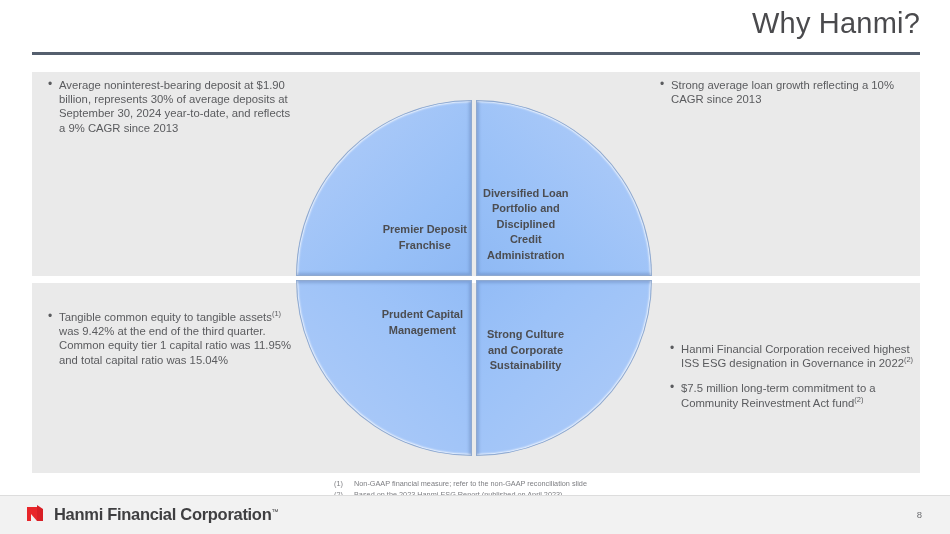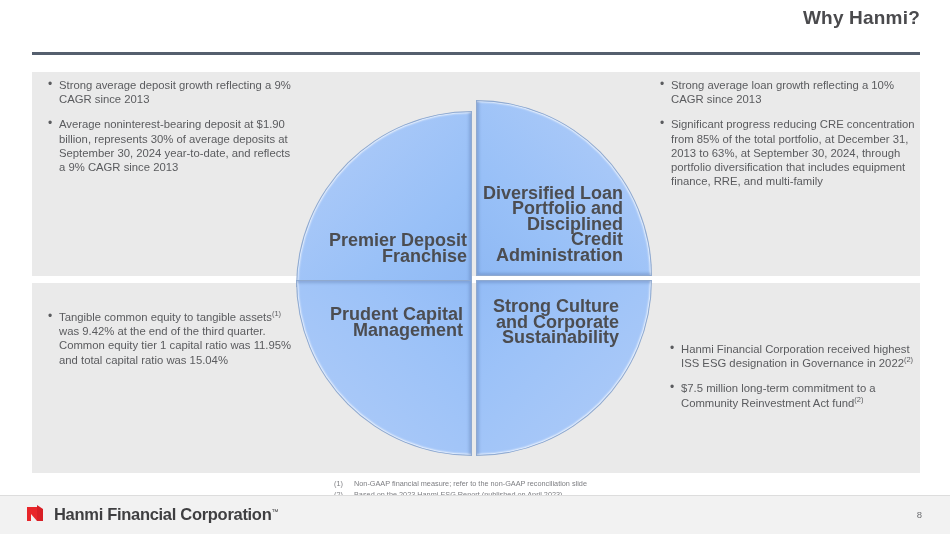--- a/index.html
+++ b/index.html
@@ -14,22 +14,22 @@
     overflow: hidden;
     font-family: "Liberation Sans", sans-serif;
     color: #58595b;
   }
 
   
   .slide-title {
     position: absolute;
     top: 8px;
     right: 30px;
-    font-size: 19px;
-    font-weight: bold;
+    font-size: 29px;
+    font-weight: normal;
     color: #4a4a4d;
     letter-spacing: 0.2px;
     line-height: 1.1;
     margin-left: 28px;
   }
   .title-rule {
     position: absolute;
     left: 32px;
     right: 30px;
     top: 52px;
@@ -84,32 +84,32 @@
     height: 356px;
   }
   .quad {
     position: absolute;
     width: 176px;
     height: 176px;
     box-sizing: border-box;
     display: flex;
     align-items: center;
     justify-content: center;
-    text-align: right;
-    font-size: 18px;
+    text-align: center;
+    font-size: 11px;
     font-weight: bold;
     line-height: 15.5px;
     color: #4c4d51;
     overflow: hidden;
     border: 1px solid #8fa9cf;
   }
   .quad span { display: block; padding: 0 8px; }
 
   .quad-tl {
-    left: 0; top: 11px;
+    left: 0; top: 0;
     border-top-left-radius: 176px;
     background:
       linear-gradient(135deg, #cfe0fb 0%, #a8c8f8 28%, #98c0f7 70%, #8fb9f4 100%);
     box-shadow: inset -2px -2px 3px rgba(80,110,160,0.35),
                 inset 1px 1px 2px rgba(255,255,255,0.85);
     align-items: flex-end;
     justify-content: flex-end;
   }
   .quad-tl span { padding-bottom: 22px; padding-right: 4px; }
 
@@ -140,21 +140,21 @@
   .quad-br {
     left: 180px; top: 180px;
     border-bottom-right-radius: 176px;
     background:
       linear-gradient(315deg, #cfe0fb 0%, #a8c8f8 28%, #9cc2f8 70%, #93bcf6 100%);
     box-shadow: inset 2px 2px 3px rgba(80,110,160,0.35),
                 inset -1px -1px 2px rgba(255,255,255,0.85);
     align-items: flex-start;
     justify-content: flex-start;
   }
-  .quad-br span { padding-top: 18px; padding-left: 16px; }
+  .quad-br span { padding-top: 18px; padding-left: 10px; margin-top: 28px; }
 
   
   .footnotes {
     position: absolute;
     left: 334px;
     top: 479px;
     font-size: 7.3px;
     line-height: 10.5px;
     color: #7d7e82;
   }
@@ -199,27 +199,25 @@
 </head>
 <body>
 
 <div class="slide-title">Why Hanmi?</div>
 <div class="title-rule"></div>
 
 <div class="panel panel-top"></div>
 <div class="panel panel-bottom"></div>
 
 <div class="bullets bullets-tl">
-  <div class="bullet">Strong average deposit growth reflecting a 9% CAGR since 2013</div>
   <div class="bullet">Average noninterest-bearing deposit at $1.90 billion, represents 30% of average deposits at September 30, 2024 year-to-date, and reflects a 9% CAGR since 2013</div>
 </div>
 
 <div class="bullets bullets-tr">
   <div class="bullet">Strong average loan growth reflecting a 10% CAGR since 2013</div>
-  <div class="bullet">Significant progress reducing CRE concentration from 85% of the total portfolio, at December 31, 2013 to 63%, at September 30, 2024, through portfolio diversification that includes equipment finance, RRE, and multi-family</div>
 </div>
 
 <div class="bullets bullets-bl">
   <div class="bullet">
     <span>Tangible common equity to tangible assets</span><sup>(1)</sup><span> was 9.42% at the end of the third quarter. Common equity tier 1 capital ratio was 11.95% and total capital ratio was 15.04%</span>
   </div>
 </div>
 
 <div class="bullets bullets-br">
   <div class="bullet">

